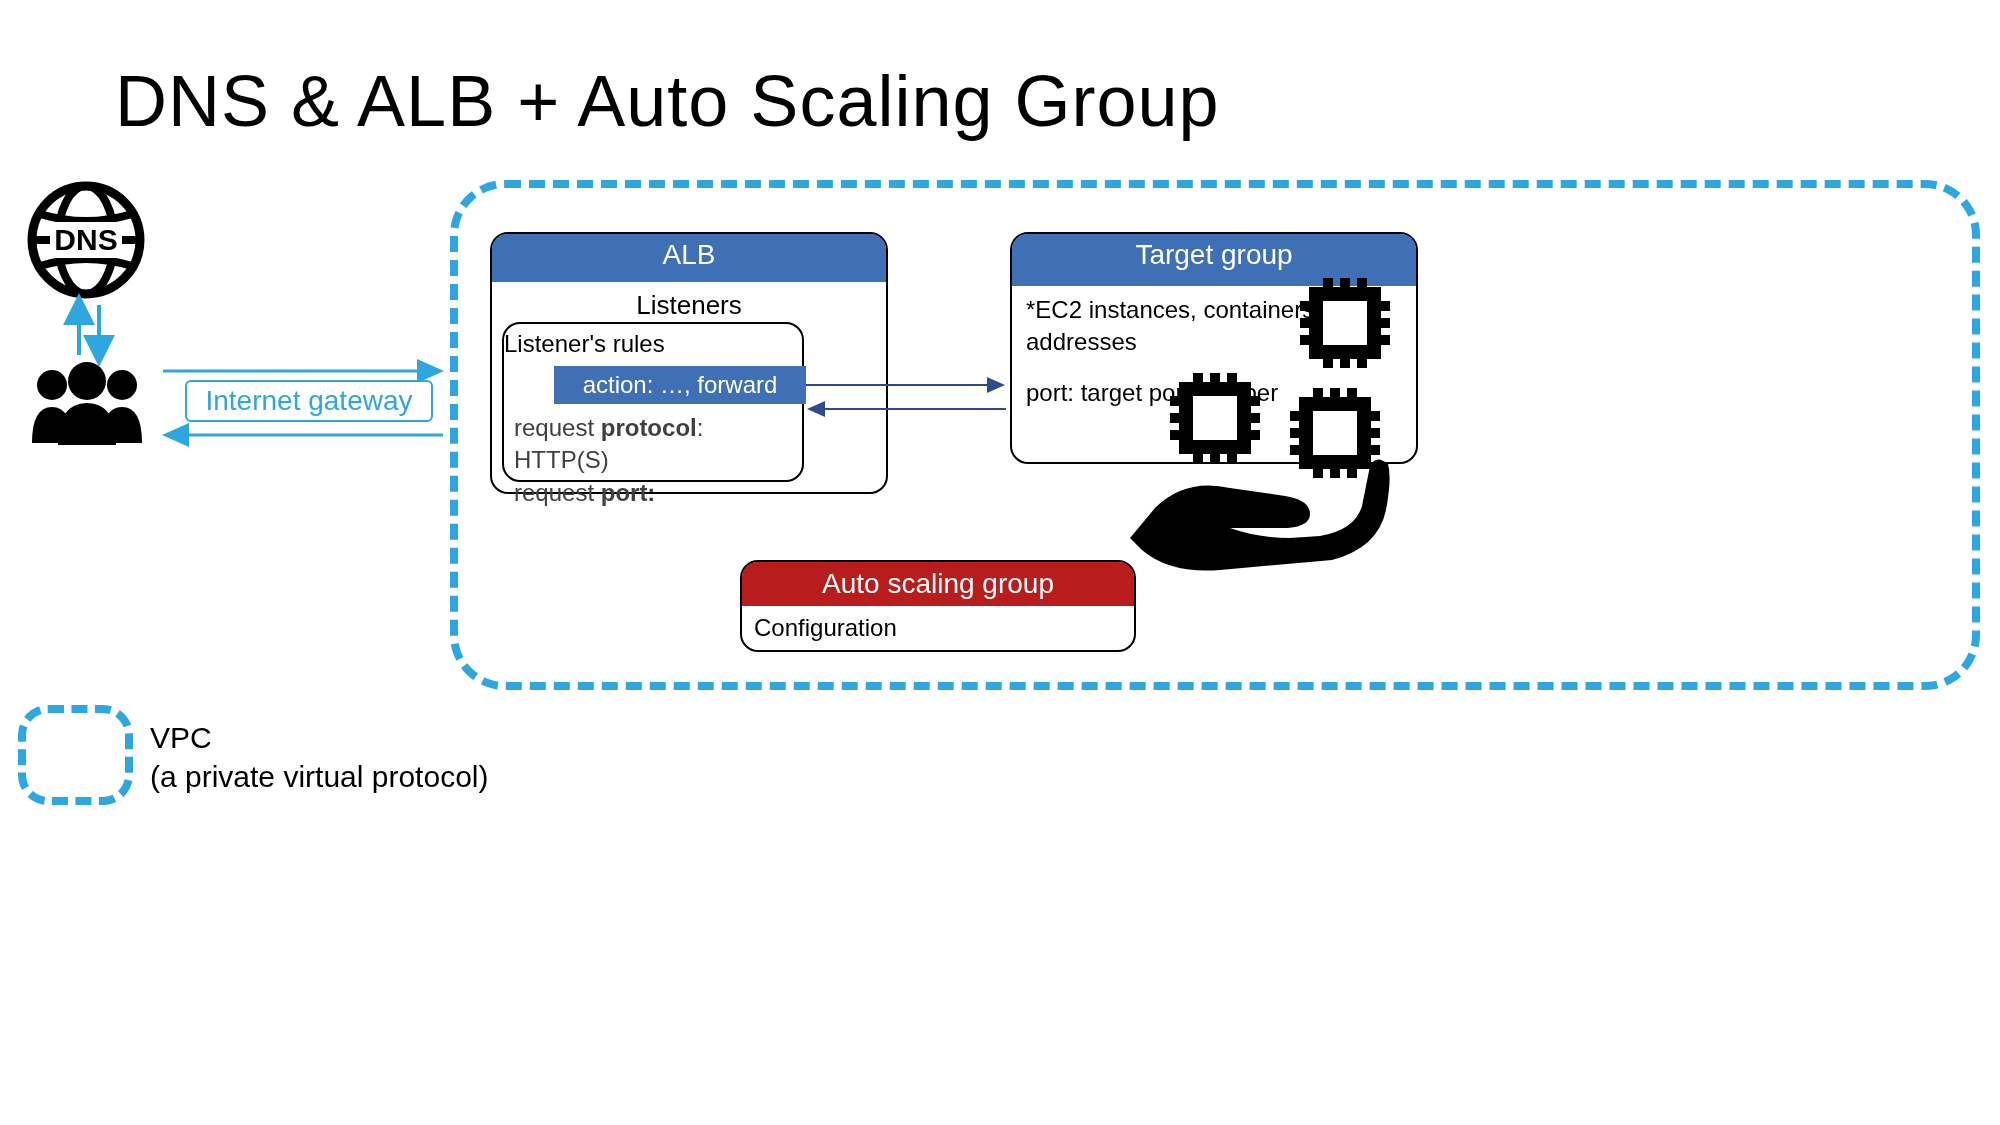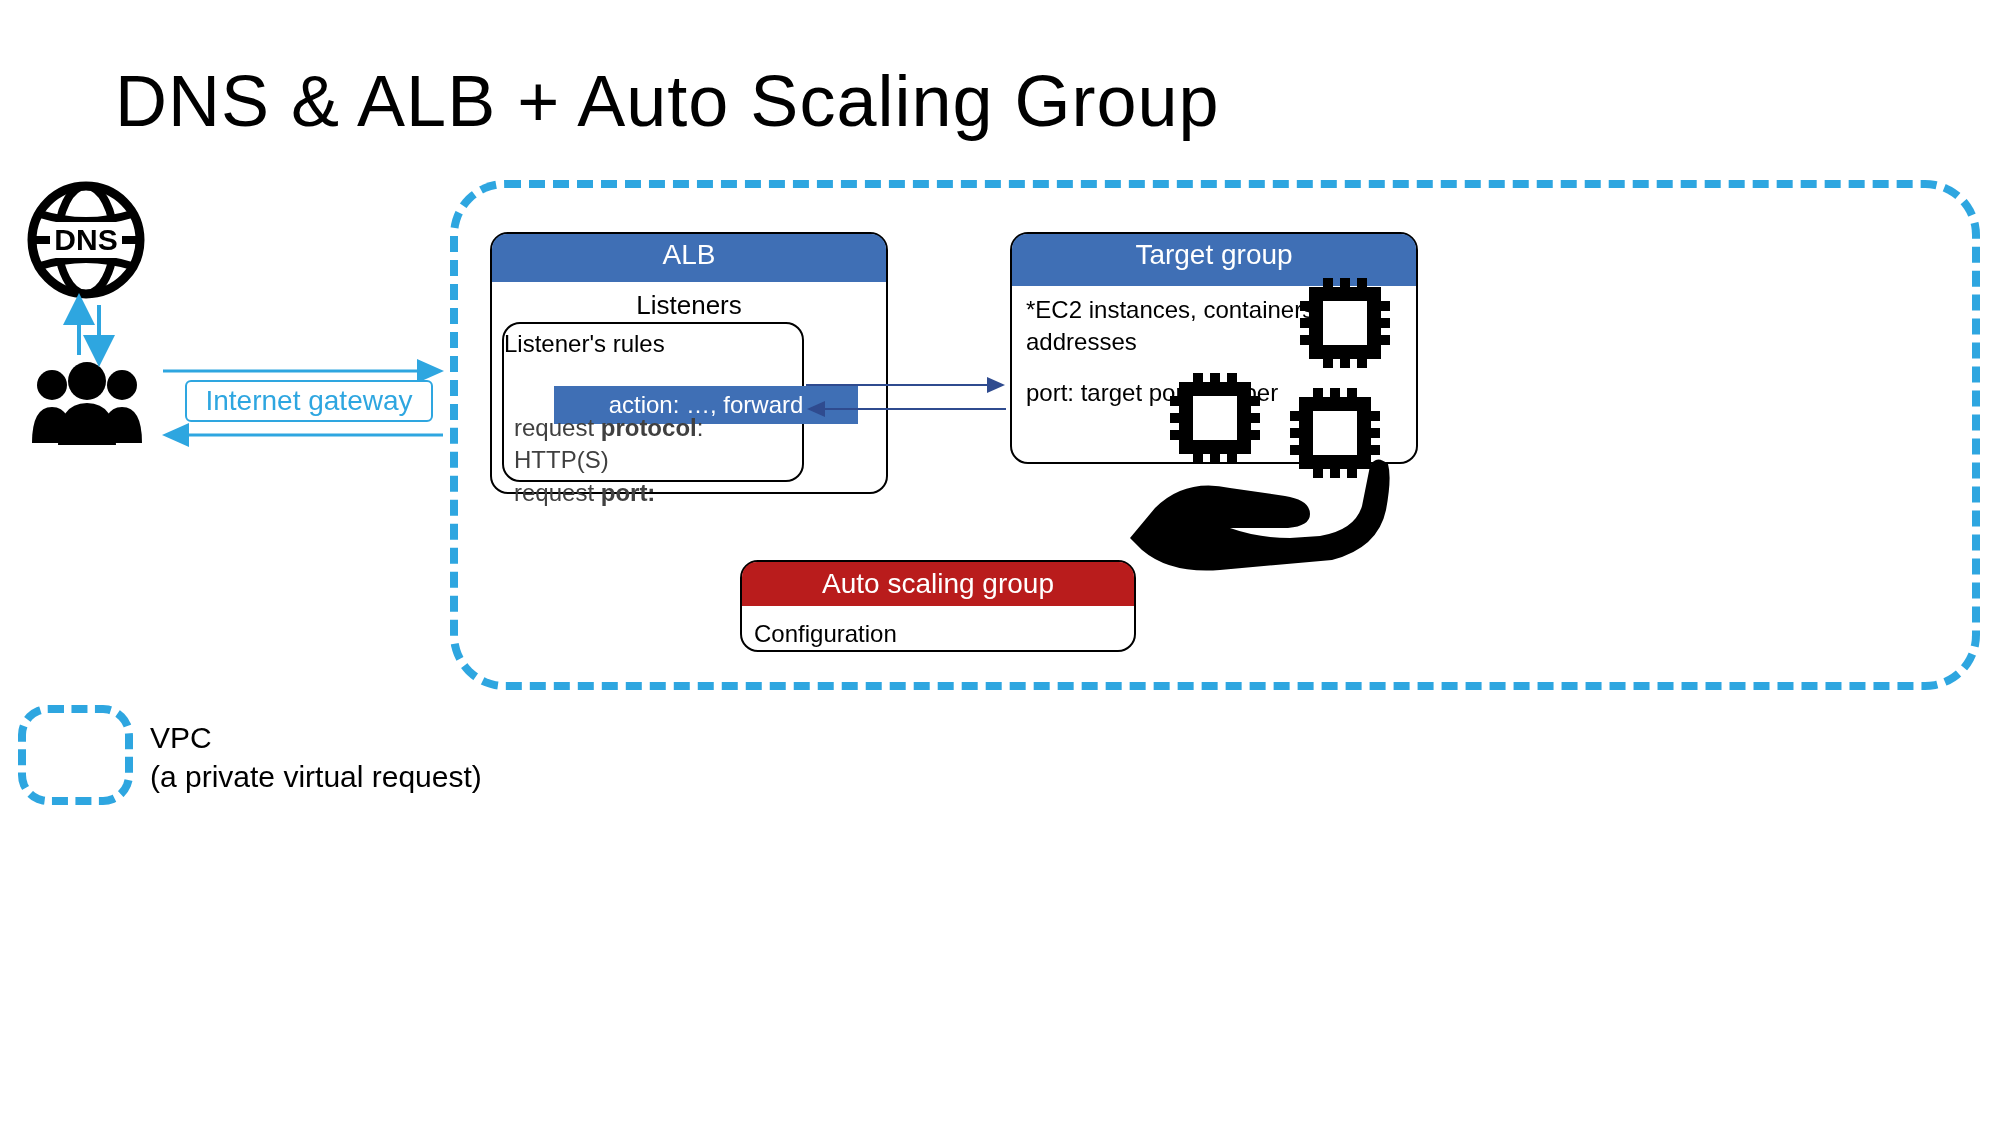--- a/index.html
+++ b/index.html
@@ -142,28 +142,27 @@
   .listener-rules-title {
     text-align: left;
     font-size: 24px;
     color: #000;
     margin-bottom: 6px;
   }
   .action-bar {
     position: absolute;
     left: 50px;
     top: 42px;
-    width: 304px;
+    width: 252px;
     height: 38px;
     background: #3f6fb5;
     color: #fff;
     font-size: 24px;
     text-align: center;
     line-height: 38px;
-    margin-top: 20px;
   }
   .listener-detail {
     position: absolute;
     left: 10px;
     top: 88px;
     font-size: 24px;
     color: #404040;
     line-height: 1.35;
   }
   
@@ -210,21 +209,21 @@
     background: #b91c1c;
     border-radius: 15px 15px 0 0;
     color: #fff;
     text-align: center;
     font-size: 28px;
     line-height: 44px;
   }
   .asg-body {
     font-size: 24px;
     color: #000;
-    padding: 14px 12px;
+    padding: 8px 12px;
   }
   
   .alb-tg-right {
     position: absolute;
     left: 806px;
     top: 378px;
     width: 200px;
     height: 14px;
   }
   .alb-tg-left {
@@ -405,14 +404,14 @@
           <line x1="76" y1="45" x2="90" y2="45"></line>
           <line x1="76" y1="62" x2="90" y2="62"></line>
       </g>
     </g>
   </g>
 </svg>
 
 <div class="vpc-legend"></div>
 <div class="vpc-legend-text">
   <span>VPC</span><br>
-  <span>(a private virtual request)</span>
+  <span>(a private virtual protocol)</span>
 </div>
 
 </body></html>

